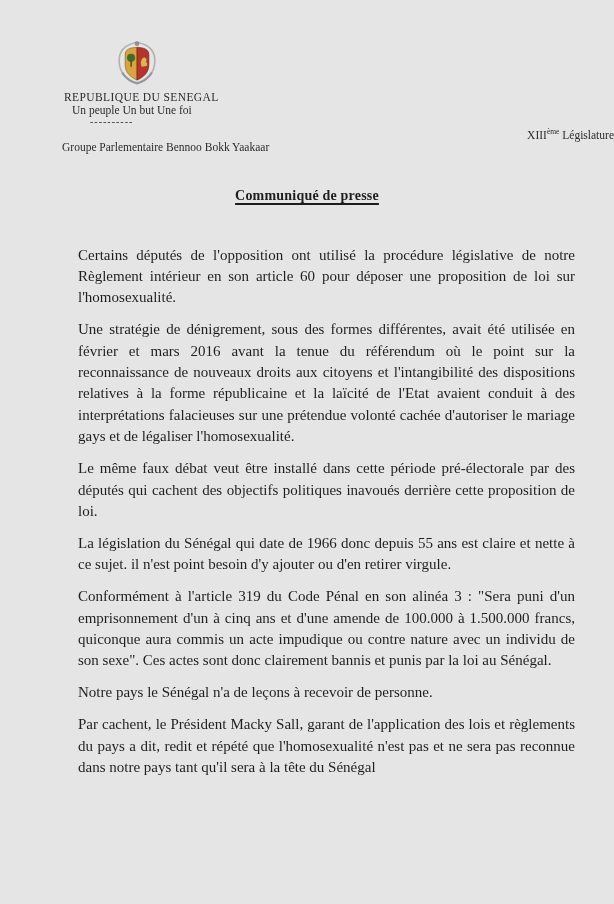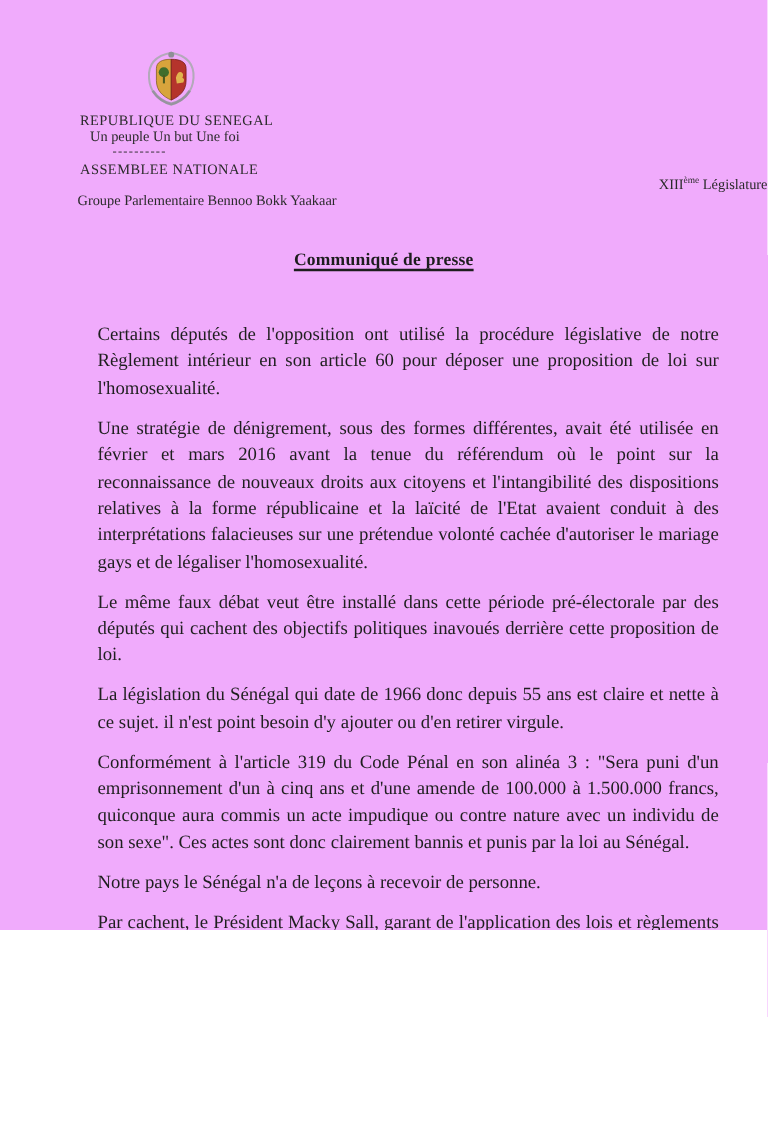--- a/index.html
+++ b/index.html
@@ -3,23 +3,23 @@
 <meta charset="utf-8">
 <style>
   html, body {
     margin: 0;
     padding: 0;
     background: #ffffff;
   }
   .page {
     position: relative;
     width: 614px;
-    height: 744px;
+    height: 904px;
     margin: 0 auto;
-    background: #f0abfc;
+    background: #e5e5e5;
     overflow: hidden;
     font-family: "Liberation Serif", "DejaVu Serif", serif;
     color: #242424;
   }
   
   .doc-header {
     padding-top: 40px;
     padding-left: 64px;
     font-size: 11.5px;
     line-height: 12.5px;
@@ -108,21 +108,20 @@
         <circle cx="22" cy="24" r="5.5" fill="#3f6d2c"></circle>
         <rect x="21" y="27" width="2.2" height="9" fill="#4a5a20"></rect>
 
         <path d="M35,30 q2,-8 6,-6 q3,2 1,6 q3,1 1,5 l-7,1 Z" fill="#e0b44e"></path>
       </svg>
     </div>
 
     <div class="h-republic">REPUBLIQUE DU SENEGAL</div>
     <div class="h-motto">Un peuple Un but Une foi</div>
     <div class="h-dashes">----------</div>
-    <div class="h-assembly">ASSEMBLEE NATIONALE</div>
     <div class="h-legislature"><span>XIII</span><sup>ème</sup><span> Législature</span></div>
     <div class="h-group">Groupe Parlementaire Bennoo Bokk Yaakaar</div>
   </div>
 
   <div class="title">
     <span>Communiqué de presse</span>
   </div>
 
   <div class="body-text">
     <p>Certains députés de l'opposition ont utilisé la procédure législative de notre Règlement intérieur en son article 60 pour déposer une proposition de loi sur l'homosexualité.</p>

